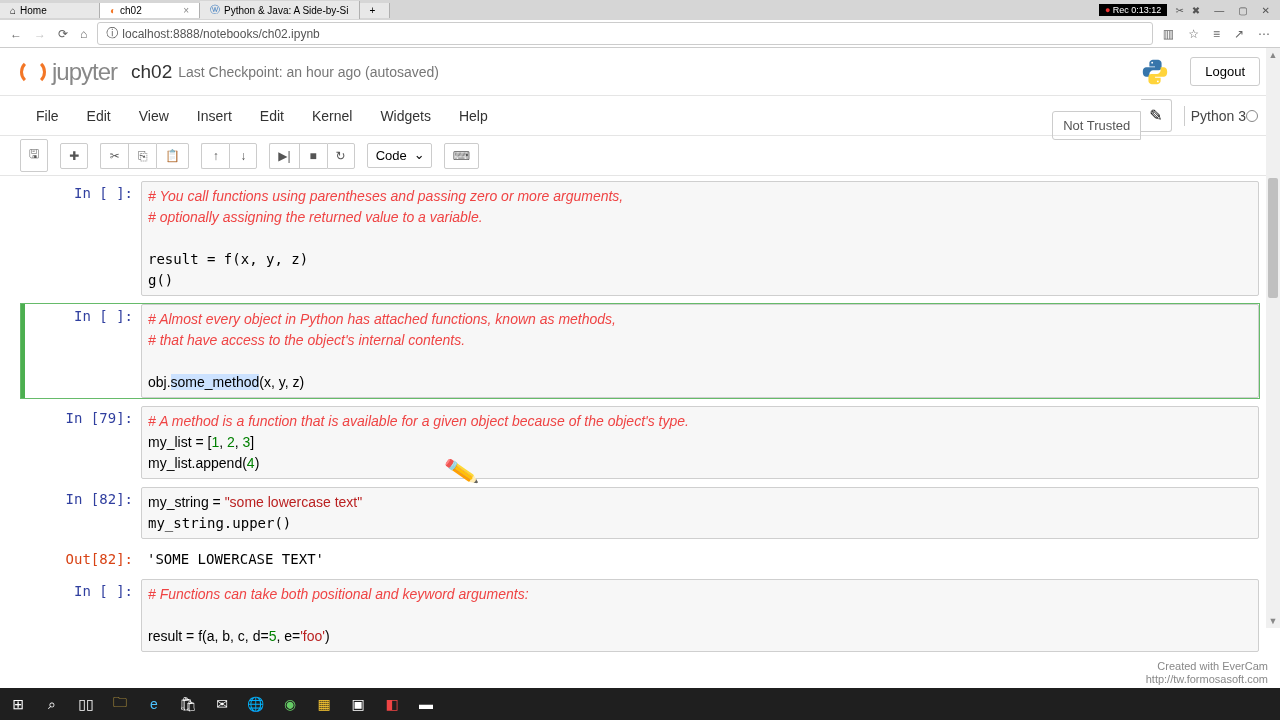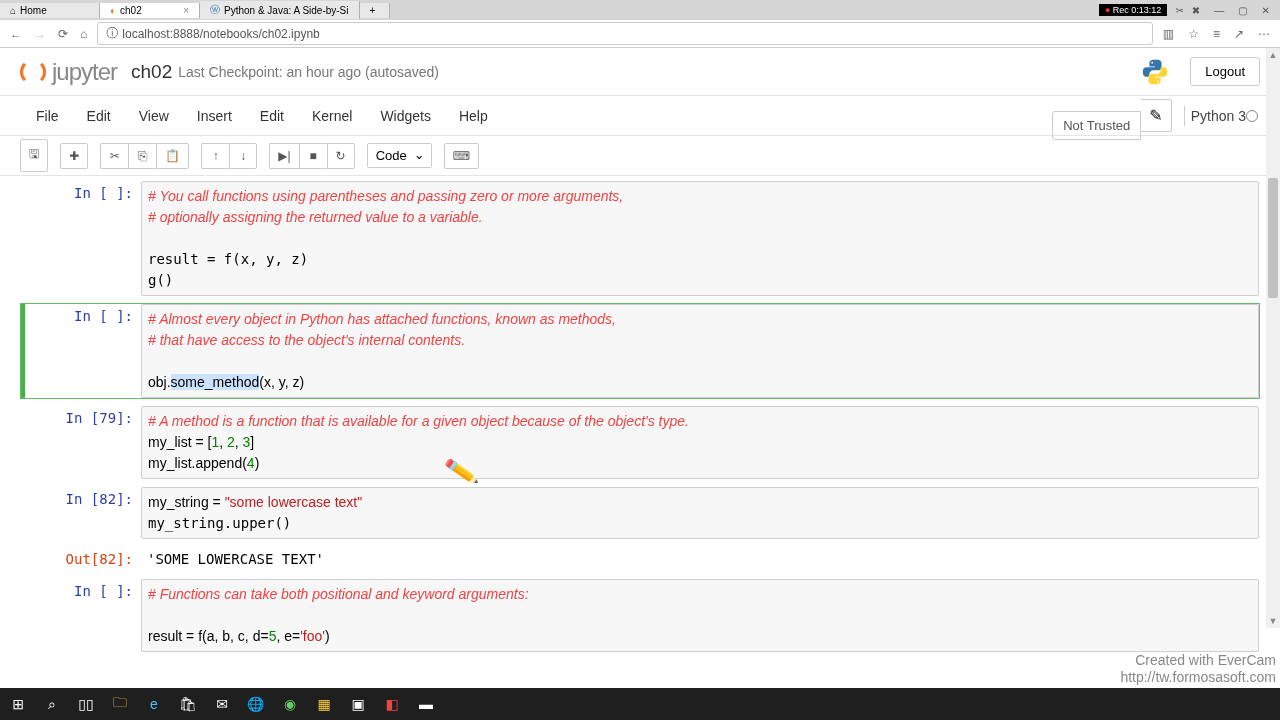--- a/index.html
+++ b/index.html
@@ -69,21 +69,21 @@
 .vscroll .thumb { position:absolute; left:2px; right:2px; top:130px; height:120px; background:#c0c0c0; border-radius:2px; }
 .vscroll .arrow { position:absolute; left:0; right:0; text-align:center; font-size:9px; color:#888; }
 
 
 .cursor-pencil { position:absolute; top:457px; left:446px; font-size:26px; transform:rotate(-10deg); }
 
 
 .taskbar { position:absolute; bottom:0; left:0; right:0; height:32px; background:#1f1f1f; display:flex; align-items:center; padding:0 6px; gap:10px; }
 .taskbar .tb-icon { width:24px; height:22px; display:flex; align-items:center; justify-content:center; color:#fff; font-size:14px; }
 .taskbar .spacer { flex:1; }
-.watermark { position:absolute; bottom:34px; right:4px; font-size:14px; color:#888; text-align:right; line-height:1.2; }
+.watermark { position:absolute; bottom:34px; right:12px; font-size:11px; color:#888; text-align:right; line-height:1.2; }
 
 svg { display:block; }
 </style>
 </head>
 <body>
 
 <div class="browser-tabs">
   <div class="tab">
     <span>⌂</span>
     <span>Home</span>

